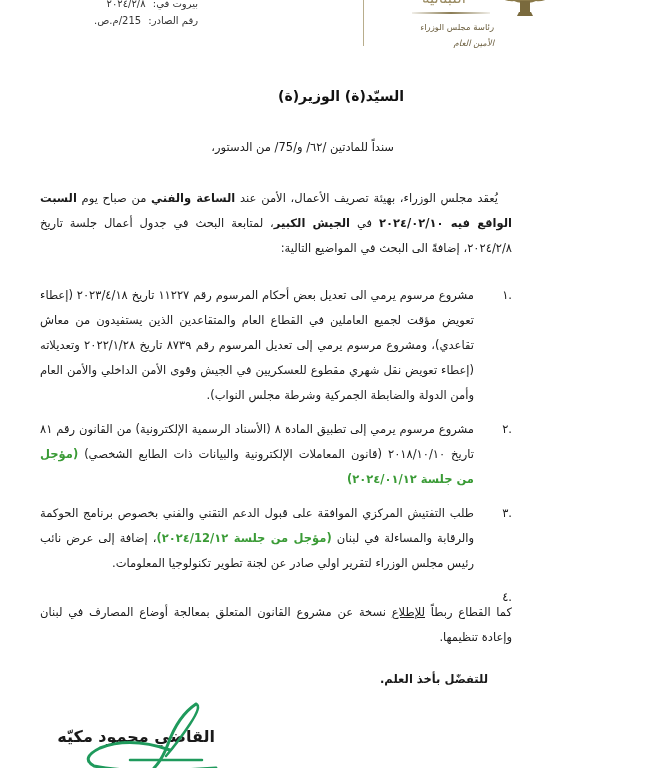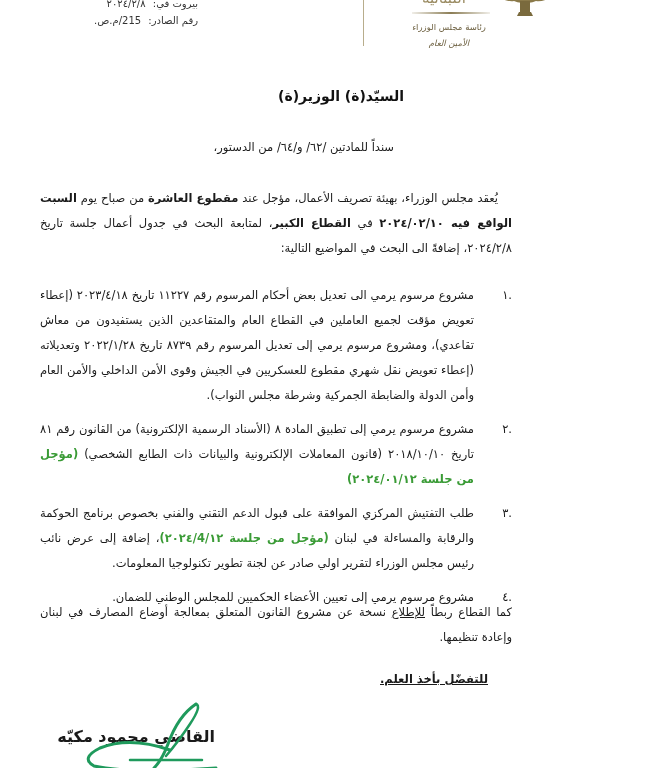--- a/index.html
+++ b/index.html
@@ -77,21 +77,21 @@
     right: 72px;
     top: 24px;
     width: 78px;
     height: 2px;
     background: linear-gradient(to left, rgba(155,140,99,0.15), #8b7d55 50%, rgba(155,140,99,0.15));
   }
   .logo-sub1, .logo-sub2 {
     position: absolute;
     right: 68px;
     width: 90px;
-    text-align: center;
+    text-align: right;
     font-size: 8.5px;
     color: #6b5e3e;
     white-space: nowrap;
   }
   .logo-sub1 { top: 34px; }
   .logo-sub2 { top: 50px; font-style: italic; }
 
   
   .salutation {
     position: absolute;
@@ -158,21 +158,20 @@
 
   .p-closing {
     top: 600px;
   }
   .thanks {
     position: absolute;
     top: 672px;
     right: 74px;
     font-weight: bold;
     font-size: 11.5px;
-    text-decoration: underline;
     white-space: nowrap;
   }
 
   .signatory {
     position: absolute;
     top: 727px;
     left: 125px;
     width: 90px;
     text-align: right;
     font-weight: bold;
@@ -216,42 +215,41 @@
     <div class="logo-wordmark">اللبنانية</div>
     <div class="logo-divider-h"></div>
     <div class="logo-sub1">رئاسة مجلس الوزراء</div>
     <div class="logo-sub2">الأمين العام</div>
   </div>
 
   <div class="salutation">
     <span>السيّد(ة) الوزير(ة)</span>
   </div>
 
-  <div class="intro">سنداً للمادتين /٦٢/ و/٦٤/ من الدستور،</div>
+  <div class="intro">سنداً للمادتين /٦٢/ و/75/ من الدستور،</div>
 
   <div class="para p-main">
-    <span class="first">يُعقد مجلس الوزراء، بهيئة تصريف الأعمال، مؤجل عند </span><span class="b">مقطوع العاشرة</span><span> من صباح يوم </span><span class="b">السبت الواقع فيه ٢٠٢٤/٠٢/١٠</span><span> في </span><span class="b">القطاع الكبير</span><span>، لمتابعة البحث في جدول أعمال جلسة تاريخ ٢٠٢٤/٢/٨، إضافةً الى البحث في المواضيع التالية:</span>
+    <span class="first">يُعقد مجلس الوزراء، بهيئة تصريف الأعمال، الأمن عند </span><span class="b">الساعة والفني</span><span> من صباح يوم </span><span class="b">السبت الواقع فيه ٢٠٢٤/٠٢/١٠</span><span> في </span><span class="b">الجيش الكبير</span><span>، لمتابعة البحث في جدول أعمال جلسة تاريخ ٢٠٢٤/٢/٨، إضافةً الى البحث في المواضيع التالية:</span>
   </div>
 
   <ol class="items">
     <li class="item">
       <span class="num">.١</span>
       <span>مشروع مرسوم يرمي الى تعديل بعض أحكام المرسوم رقم ١١٢٢٧ تاريخ ٢٠٢٣/٤/١٨ (إعطاء تعويض مؤقت لجميع العاملين في القطاع العام والمتقاعدين الذين يستفيدون من معاش تقاعدي)، ومشروع مرسوم يرمي إلى تعديل المرسوم رقم ٨٧٣٩ تاريخ ٢٠٢٢/١/٢٨ وتعديلاته (إعطاء تعويض نقل شهري مقطوع للعسكريين في الجيش وقوى الأمن الداخلي والأمن العام وأمن الدولة والضابطة الجمركية وشرطة مجلس النواب).</span>
     </li>
     <li class="item">
       <span class="num">.٢</span>
       <span>مشروع مرسوم يرمي إلى تطبيق المادة ٨ (الأسناد الرسمية الإلكترونية) من القانون رقم ٨١ تاريخ ٢٠١٨/١٠/١٠ (قانون المعاملات الإلكترونية والبيانات ذات الطابع الشخصي) </span><span class="green b">(مؤجل من جلسة ٢٠٢٤/٠١/١٢)</span>
     </li>
     <li class="item">
       <span class="num">.٣</span>
-      <span>طلب التفتيش المركزي الموافقة على قبول الدعم التقني والفني بخصوص برنامج الحوكمة والرقابة والمساءلة في لبنان </span><span class="green b">(مؤجل من جلسة ٢٠٢٤/4/١٢)</span><span>، إضافة إلى عرض نائب رئيس مجلس الوزراء لتقرير اولي صادر عن لجنة تطوير تكنولوجيا المعلومات.</span>
+      <span>طلب التفتيش المركزي الموافقة على قبول الدعم التقني والفني بخصوص برنامج الحوكمة والرقابة والمساءلة في لبنان </span><span class="green b">(مؤجل من جلسة ٢٠٢٤/12/١٢)</span><span>، إضافة إلى عرض نائب رئيس مجلس الوزراء لتقرير اولي صادر عن لجنة تطوير تكنولوجيا المعلومات.</span>
     </li>
     <li class="item">
       <span class="num">.٤</span>
-      <span>مشروع مرسوم يرمي إلى تعيين الأعضاء الحكميين للمجلس الوطني للضمان.</span>
     </li>
   </ol>
 
   <div class="para p-closing">
     <span>كما القطاع ربطاً </span><span class="u">للإطلاع</span><span> نسخة عن مشروع القانون المتعلق بمعالجة أوضاع المصارف في لبنان وإعادة تنظيمها.</span>
   </div>
 
   <div class="thanks">للتفضّل بأخذ العلم.</div>
 
   <div class="signatory">القاضي محمود مكيّه</div>

